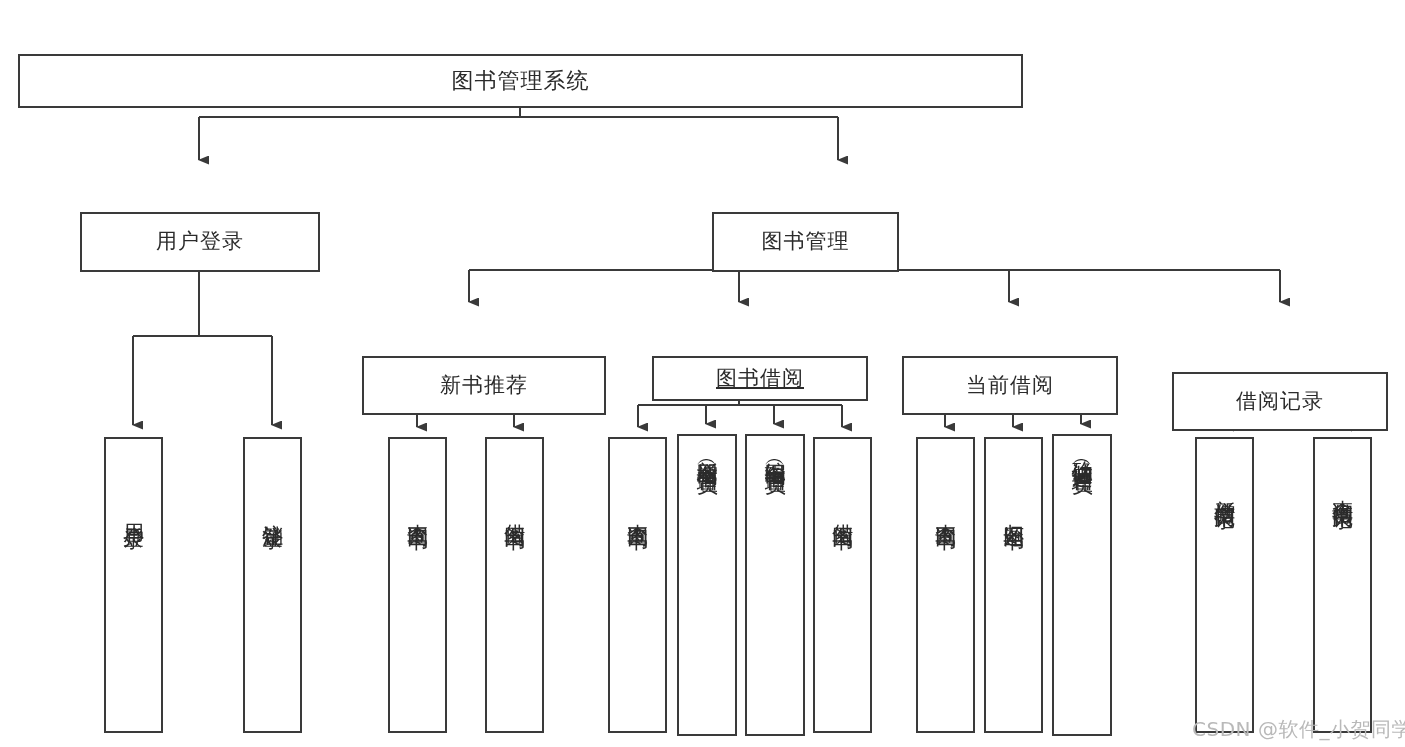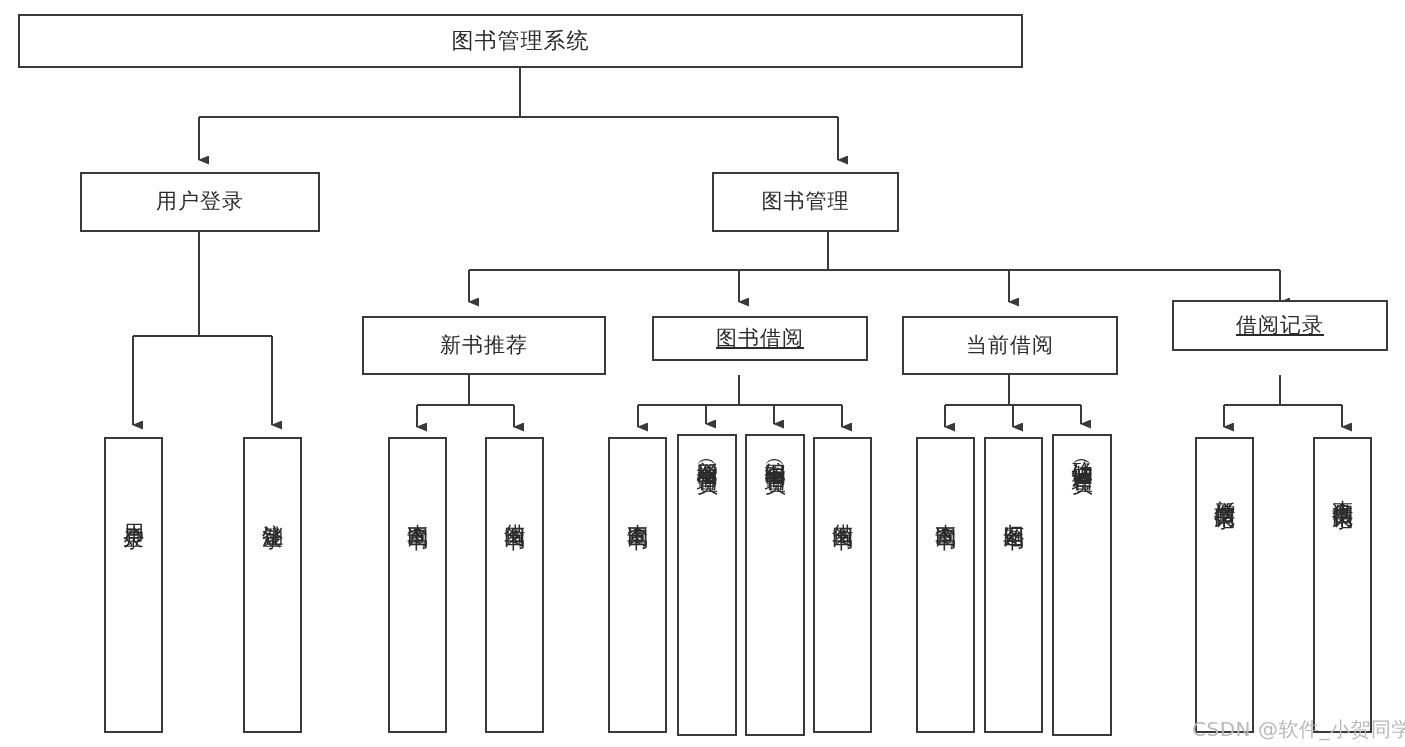--- a/index.html
+++ b/index.html
@@ -34,20 +34,21 @@
     display: flex;
     align-items: center;
     justify-content: center;
     color: #2b2b2b;
   }
   .node.horiz {
     font-size: 21px;
     letter-spacing: 1px;
     line-height: 1.2;
     text-align: center;
+    margin-top: 40px;
   }
   .node.root {
     font-size: 22px;
   }
   .node.vert {
     align-items: flex-start;
     justify-content: center;
     padding-top: 6px;
   }
   .node.vert .vtext {
@@ -145,21 +146,21 @@
 
   <div class="node horiz" style="left:362px; top:316px; width:244px; height:59px;">
     <span>新书推荐</span>
   </div>
   <div class="node horiz" style="left:652px; top:316px; width:216px; height:45px;text-decoration:underline;">
     <span>图书借阅</span>
   </div>
   <div class="node horiz" style="left:902px; top:316px; width:216px; height:59px;">
     <span>当前借阅</span>
   </div>
-  <div class="node horiz" style="left:1172px; top:300px; width:216px; height:51px;text-decoration:underline;">
+  <div class="node horiz" style="left:1172px; top:332px; width:216px; height:59px;">
     <span>借阅记录</span>
   </div>
 
   <div class="node vert pad-mid" style="left:104px; top:437px; width:59px; height:296px;">
     <span class="vtext">用户登录</span>
   </div>
   <div class="node vert pad-mid" style="left:243px; top:437px; width:59px; height:296px;">
     <span class="vtext">注销登录</span>
   </div>
 

